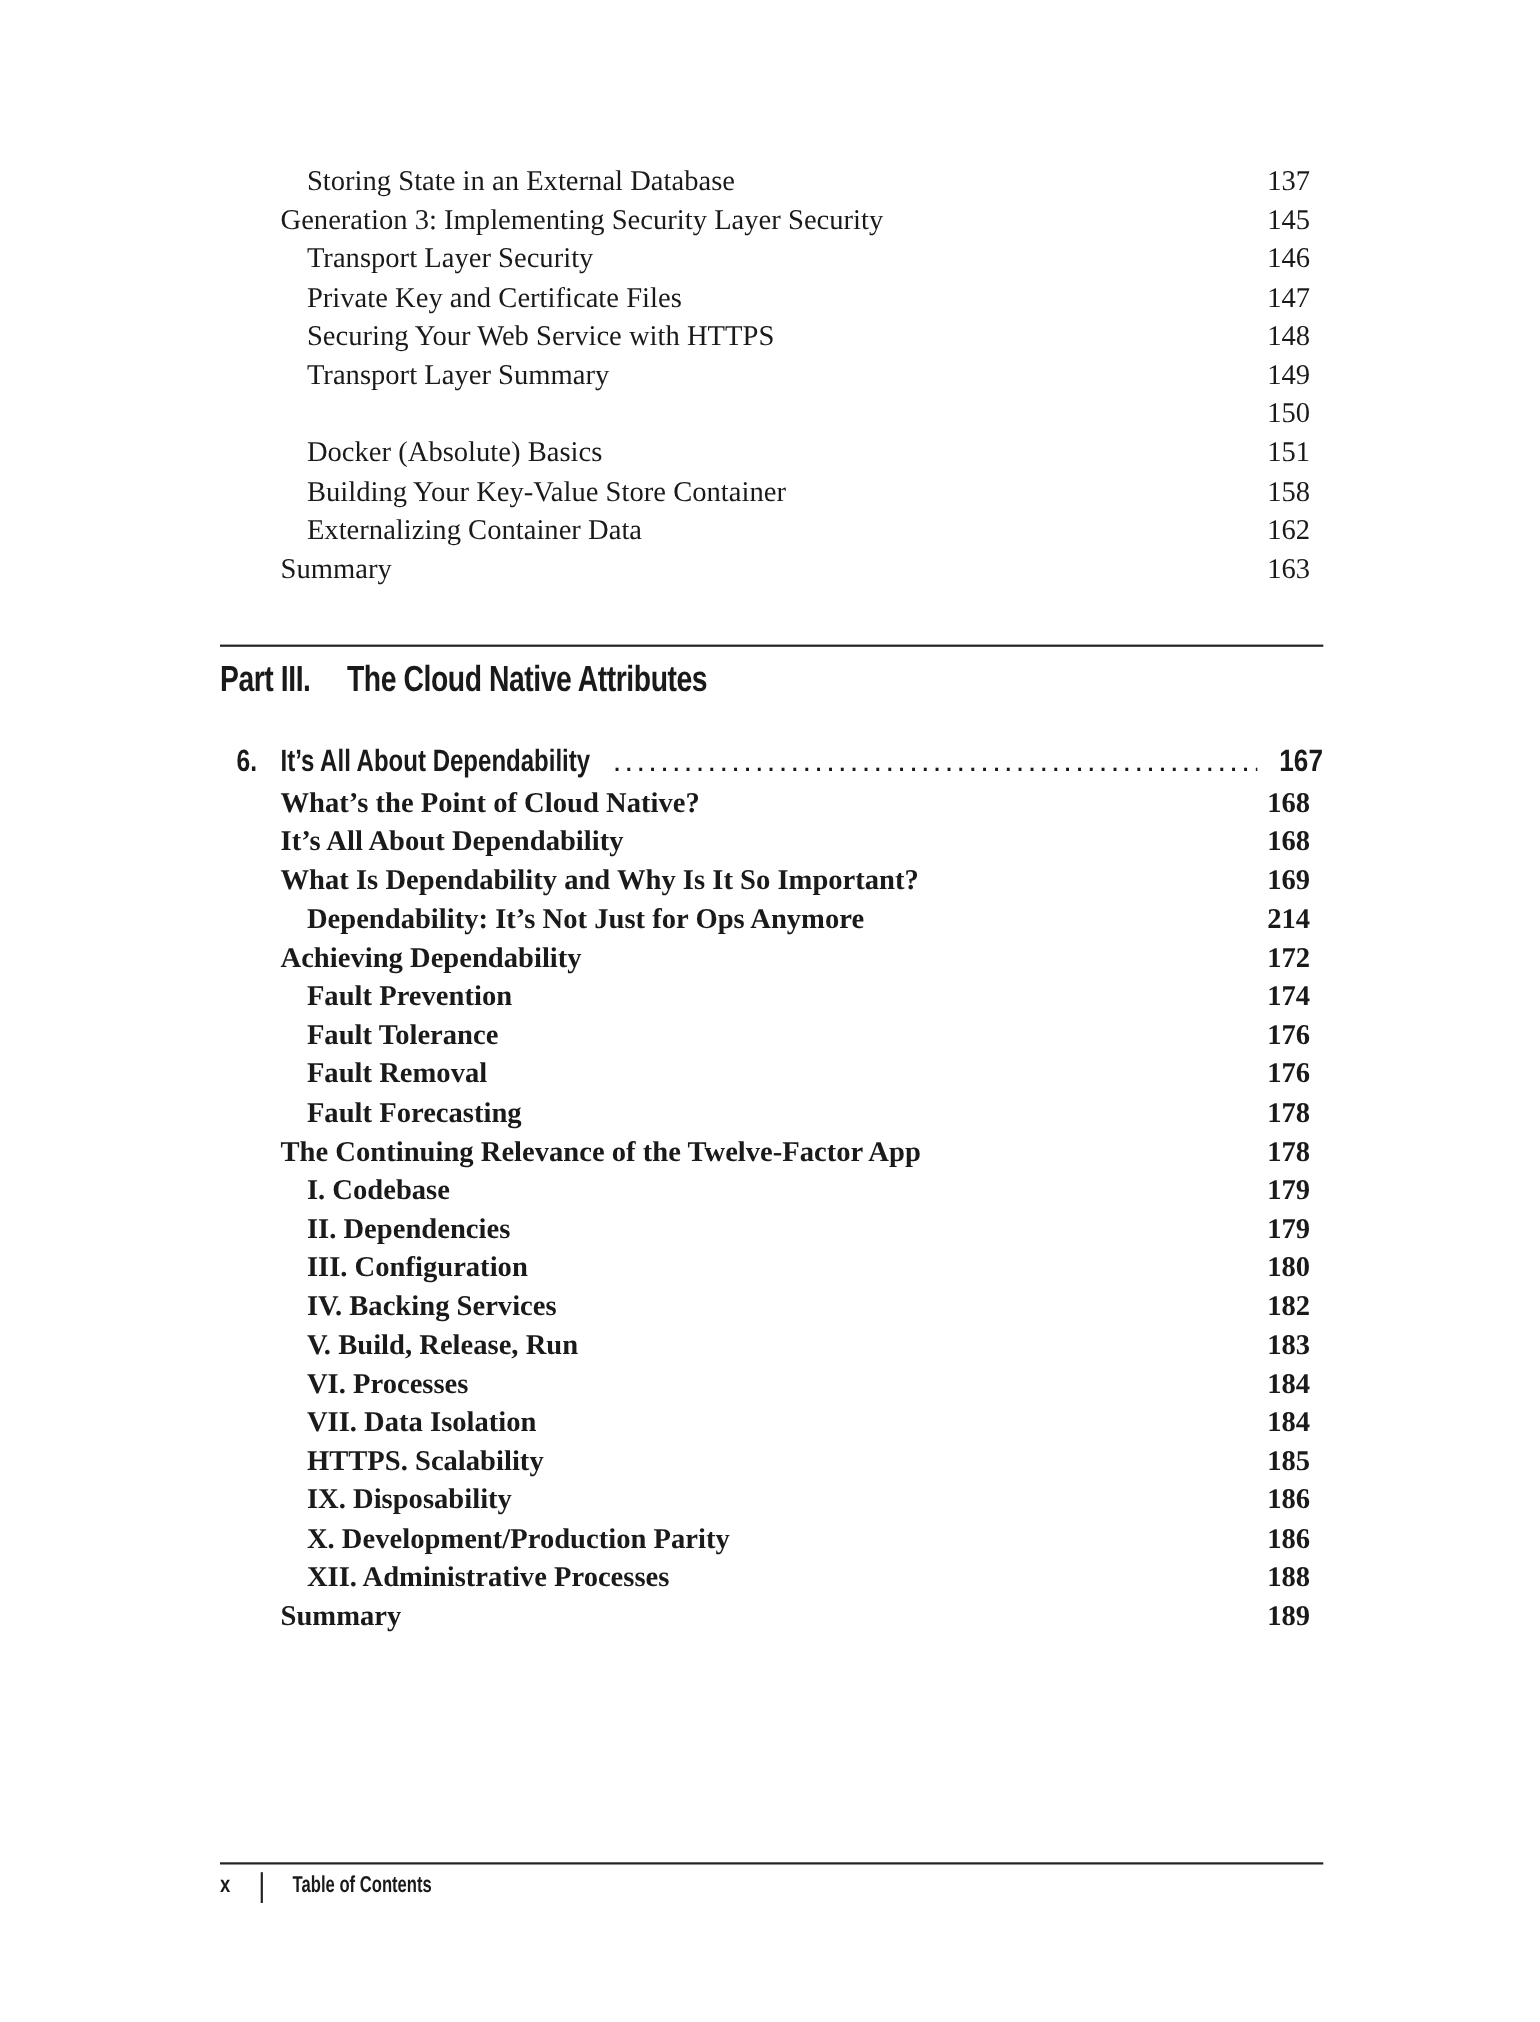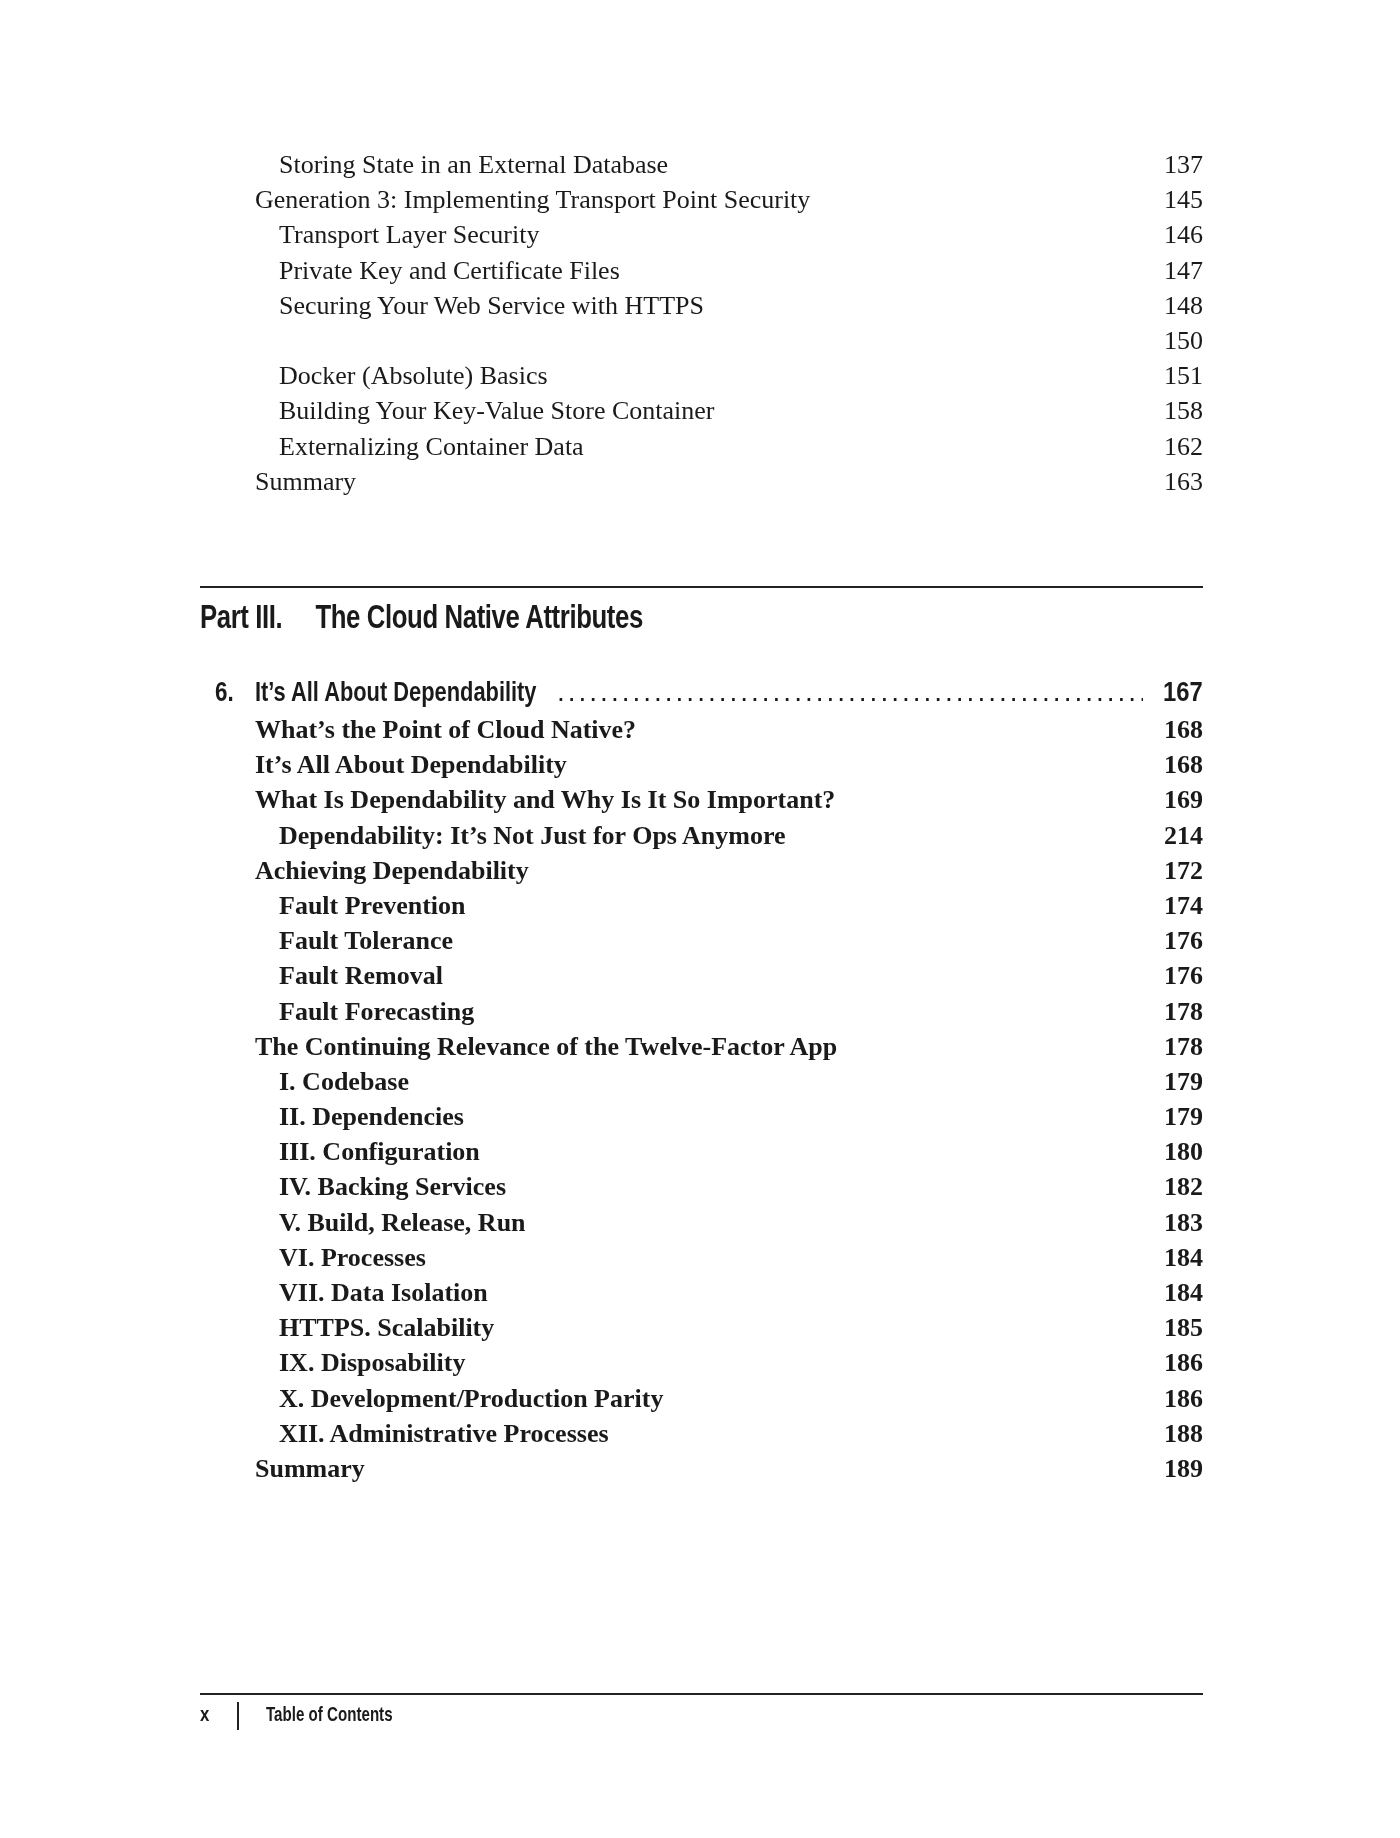--- a/index.html
+++ b/index.html
@@ -3,21 +3,21 @@
 <meta charset="utf-8">
 <style>
   html, body { margin:0; padding:0; background:#fff; }
   body { width:1400px; height:1838px; position:relative; overflow:hidden; color:#1a1a1a; }
   .serif { font-family: "Liberation Serif", "DejaVu Serif", serif; }
   .sans { font-family: "Liberation Sans", "DejaVu Sans", sans-serif; }
   .toc-block { position:absolute; left:255px; width:948px; }
   .row { position:relative; height:35.2px; line-height:35.2px; font-size:26px; white-space:nowrap;text-align:right; }
   .row .t { position:absolute; left:0; }
   .row.l2 .t { left:24px; }
-  .row .p { position:absolute; right:0; }
+  .row .p { position:absolute; right:12px; }
   #block1 { top:147px; }
   #block2 { top:712px;font-weight:bold; }
   .rule { position:absolute; left:200px; width:1003px; height:1.5px; background:#222; }
   #part-rule { top:586px; }
   #foot-rule { top:1693px; }
   #part { position:absolute; left:200px; top:598px; font-size:33px; font-weight:bold; transform:scaleX(0.78); transform-origin:left; white-space:nowrap; letter-spacing:-0.5px; }
   #part .lbl { display:inline-block; width:148px; }
   #chap { position:absolute; left:215px; top:676px; width:988px; height:36px; font-size:28px; font-weight:bold; white-space:nowrap; }
   #chap .num { position:absolute; left:0; transform:scaleX(0.8); transform-origin:left; }
   #chap .ttl { position:absolute; left:40px; transform:scaleX(0.78); transform-origin:left; }
@@ -30,34 +30,38 @@
 </style>
 </head>
 <body>
 
 <div id="block1" class="toc-block serif">
     <div class="row l2">
       <span class="t">Storing State in an External Database</span>
       <span class="p">137</span>
     </div>
     <div class="row">
-      <span class="t">Generation 3: Implementing Transport Point Security</span>
+      <span class="t">Generation 3: Implementing Security Layer Security</span>
       <span class="p">145</span>
     </div>
     <div class="row l2">
       <span class="t">Transport Layer Security</span>
       <span class="p">146</span>
     </div>
     <div class="row l2">
       <span class="t">Private Key and Certificate Files</span>
       <span class="p">147</span>
     </div>
     <div class="row l2">
       <span class="t">Securing Your Web Service with HTTPS</span>
       <span class="p">148</span>
+    </div>
+    <div class="row l2">
+      <span class="t">Transport Layer Summary</span>
+      <span class="p">149</span>
     </div>
     <div class="row">
       <span class="p">150</span>
     </div>
     <div class="row l2">
       <span class="t">Docker (Absolute) Basics</span>
       <span class="p">151</span>
     </div>
     <div class="row l2">
       <span class="t">Building Your Key-Value Store Container</span>

